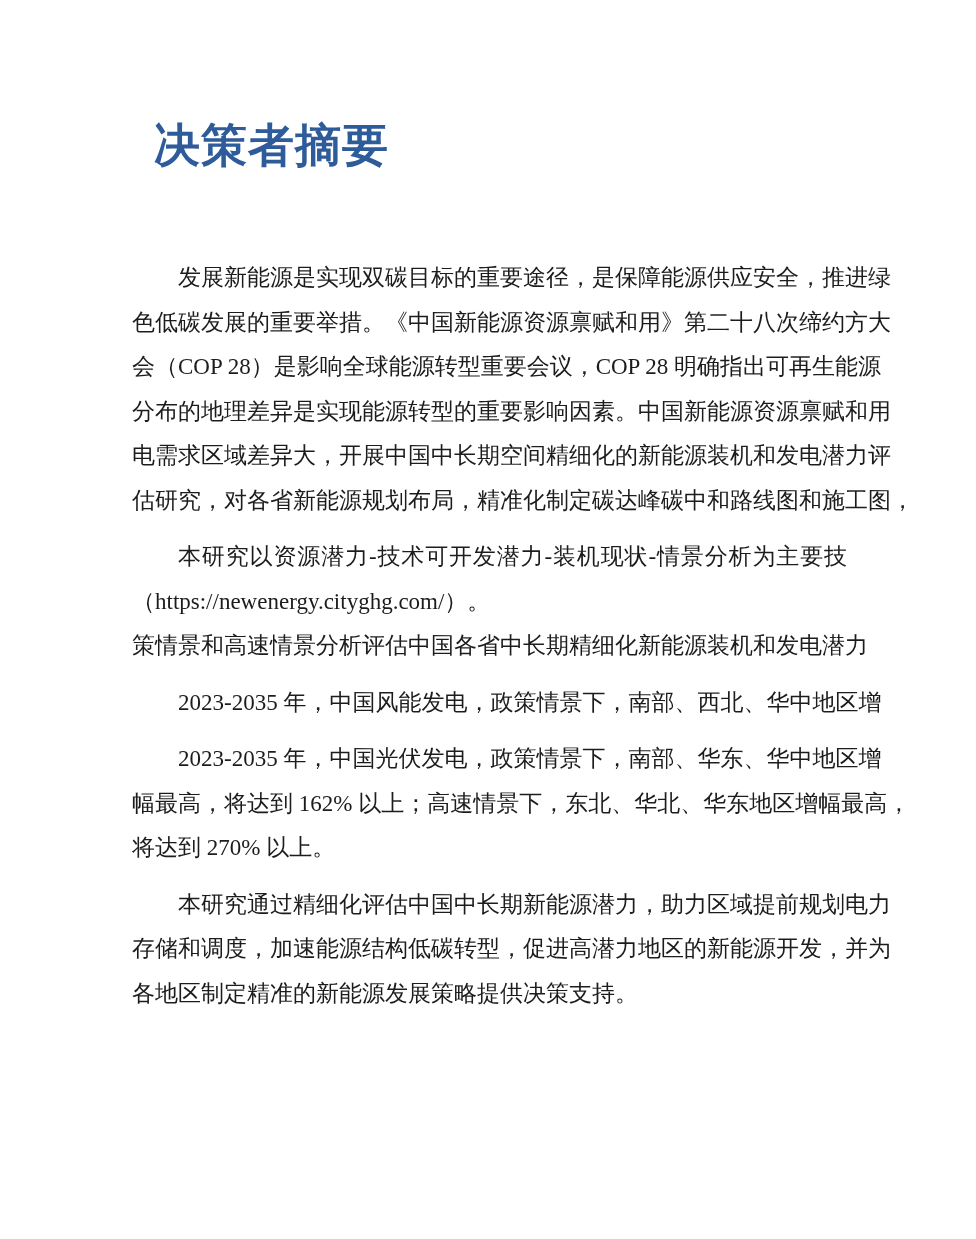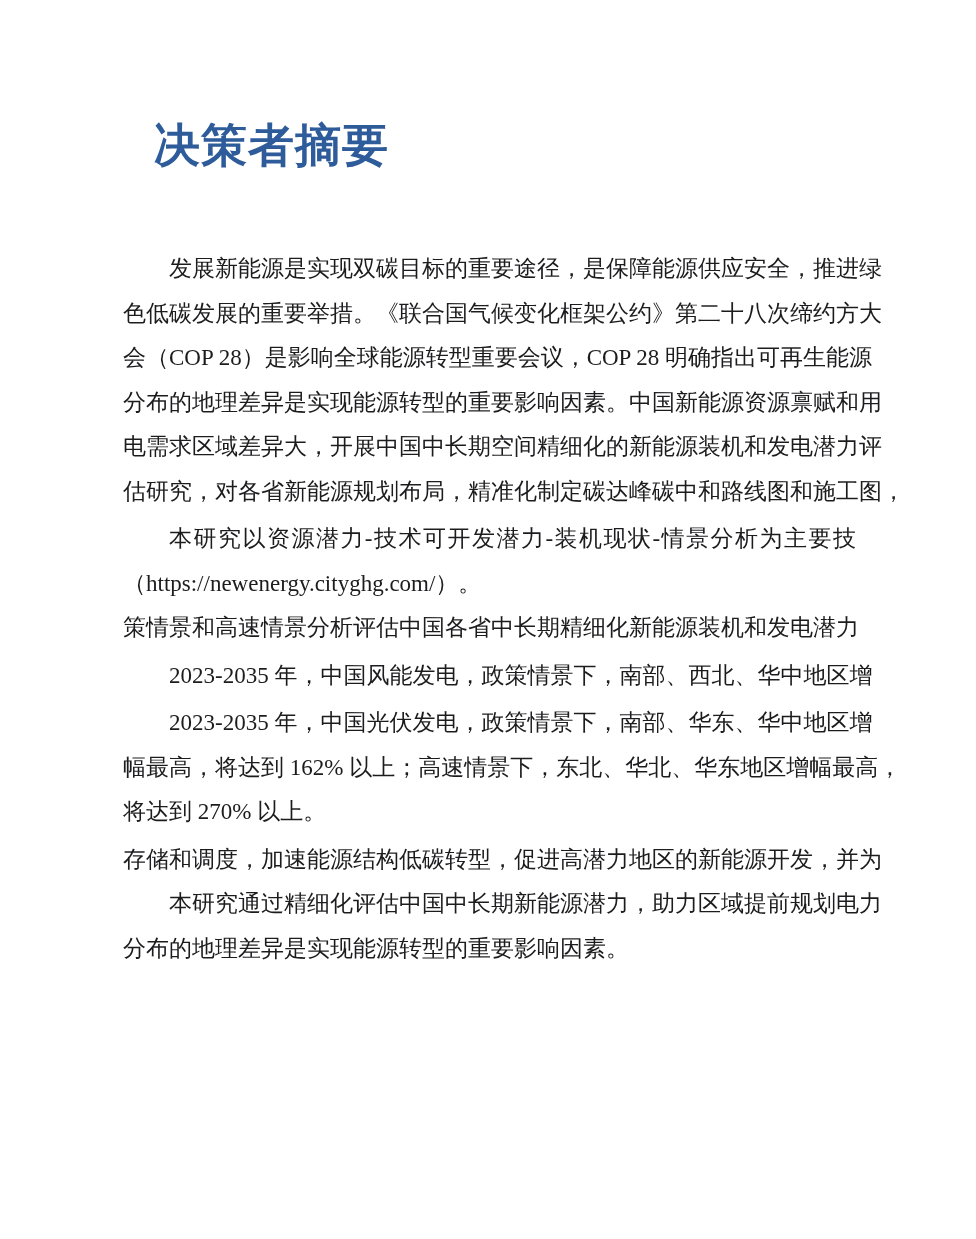--- a/index.html
+++ b/index.html
@@ -30,21 +30,21 @@
   .content {
     position: absolute;
     left: 120px;
     top: 244px;
     width: 739px;
     color: #1c1c1e;
     font-size: 23px;
     line-height: 44.5px;
   }
   .para {
-    margin: 3px;
+    margin: 12px;
   }
   .line {
     text-align: justify;
     text-align-last: justify;
     white-space: nowrap;
   }
   .line.last {
     text-align-last: left;
     white-space: normal;
   }
@@ -53,38 +53,38 @@
   }
 </style>
 </head>
 <body>
 
 <div class="page">
   <h1 class="doc-title" style="color: rgb(46, 91, 154);">决策者摘要</h1>
   <div class="content" style="color: rgb(28, 28, 30);">
       <div class="para">
         <div class="line indent">发展新能源是实现双碳目标的重要途径，是保障能源供应安全，推进绿</div>
-        <div class="line">色低碳发展的重要举措。《联合国气候变化框架公约》第二十八次缔约方大</div>
+        <div class="line">色低碳发展的重要举措。《中国新能源资源禀赋和用》第二十八次缔约方大</div>
         <div class="line">会（COP 28）是影响全球能源转型重要会议，COP 28 明确指出可再生能源</div>
         <div class="line">分布的地理差异是实现能源转型的重要影响因素。中国新能源资源禀赋和用</div>
         <div class="line">电需求区域差异大，开展中国中长期空间精细化的新能源装机和发电潜力评</div>
         <div class="line">估研究，对各省新能源规划布局，精准化制定碳达峰碳中和路线图和施工图，</div>
       </div>
       <div class="para">
         <div class="line indent">本研究以资源潜力-技术可开发潜力-装机现状-情景分析为主要技</div>
         <div class="line last">（https://newenergy.cityghg.com/）。</div>
         <div class="line">策情景和高速情景分析评估中国各省中长期精细化新能源装机和发电潜力</div>
       </div>
       <div class="para">
         <div class="line indent">2023-2035 年，中国风能发电，政策情景下，南部、西北、华中地区增</div>
       </div>
       <div class="para">
         <div class="line indent">2023-2035 年，中国光伏发电，政策情景下，南部、华东、华中地区增</div>
         <div class="line">幅最高，将达到 162% 以上；高速情景下，东北、华北、华东地区增幅最高，</div>
         <div class="line last">将达到 270% 以上。</div>
       </div>
       <div class="para">
+        <div class="line indent">本研究通过精细化评估中国中长期新能源潜力，助力区域提前规划电力</div>
         <div class="line">存储和调度，加速能源结构低碳转型，促进高潜力地区的新能源开发，并为</div>
-        <div class="line indent">本研究通过精细化评估中国中长期新能源潜力，助力区域提前规划电力</div>
-        <div class="line last">分布的地理差异是实现能源转型的重要影响因素。</div>
+        <div class="line last">各地区制定精准的新能源发展策略提供决策支持。</div>
       </div>
     </div>
 </div>
 
 </body></html>

